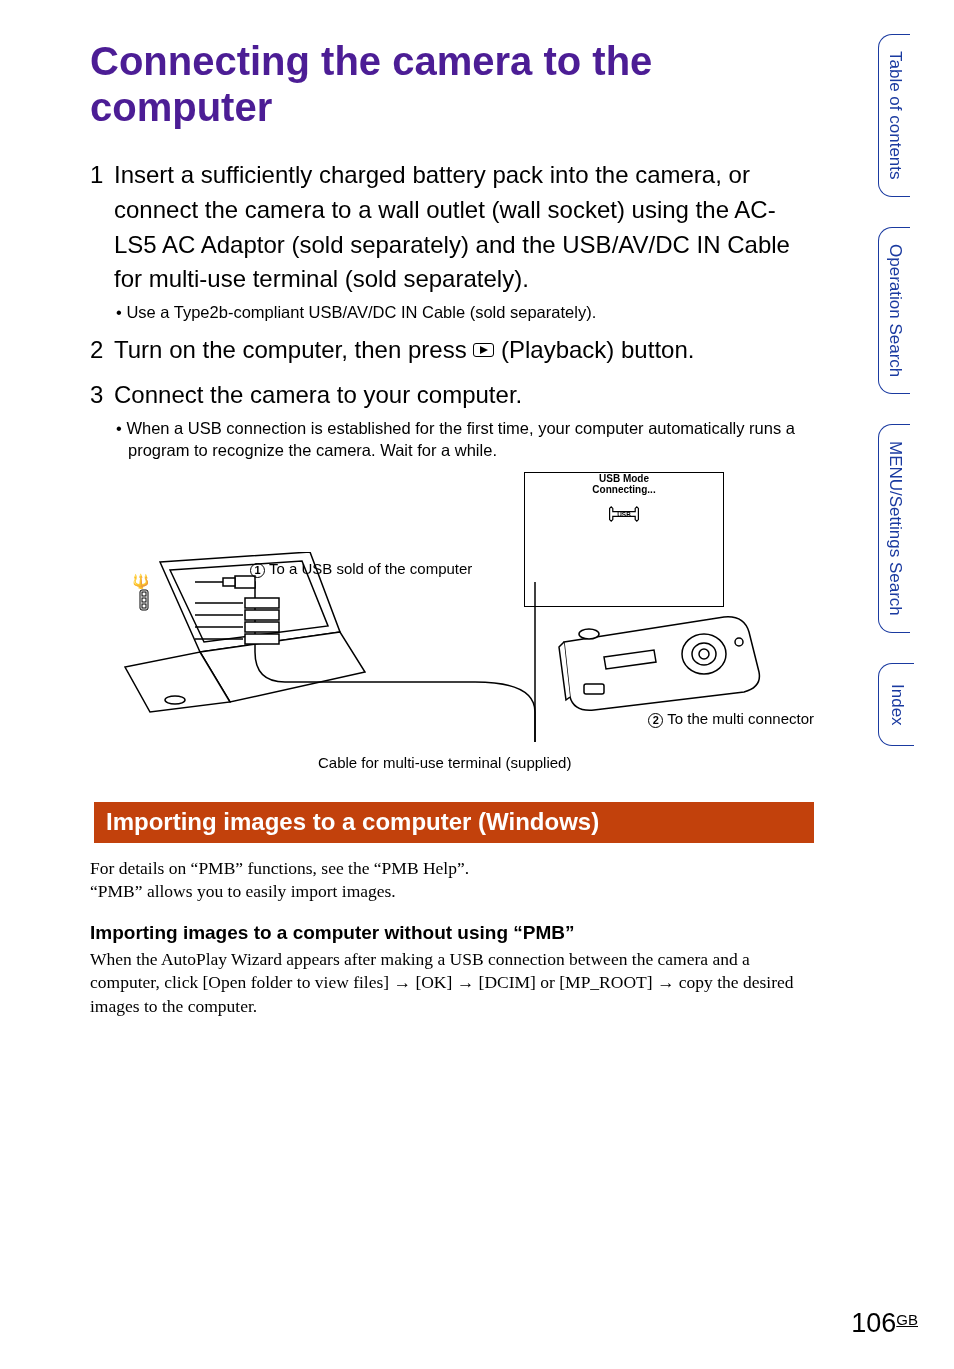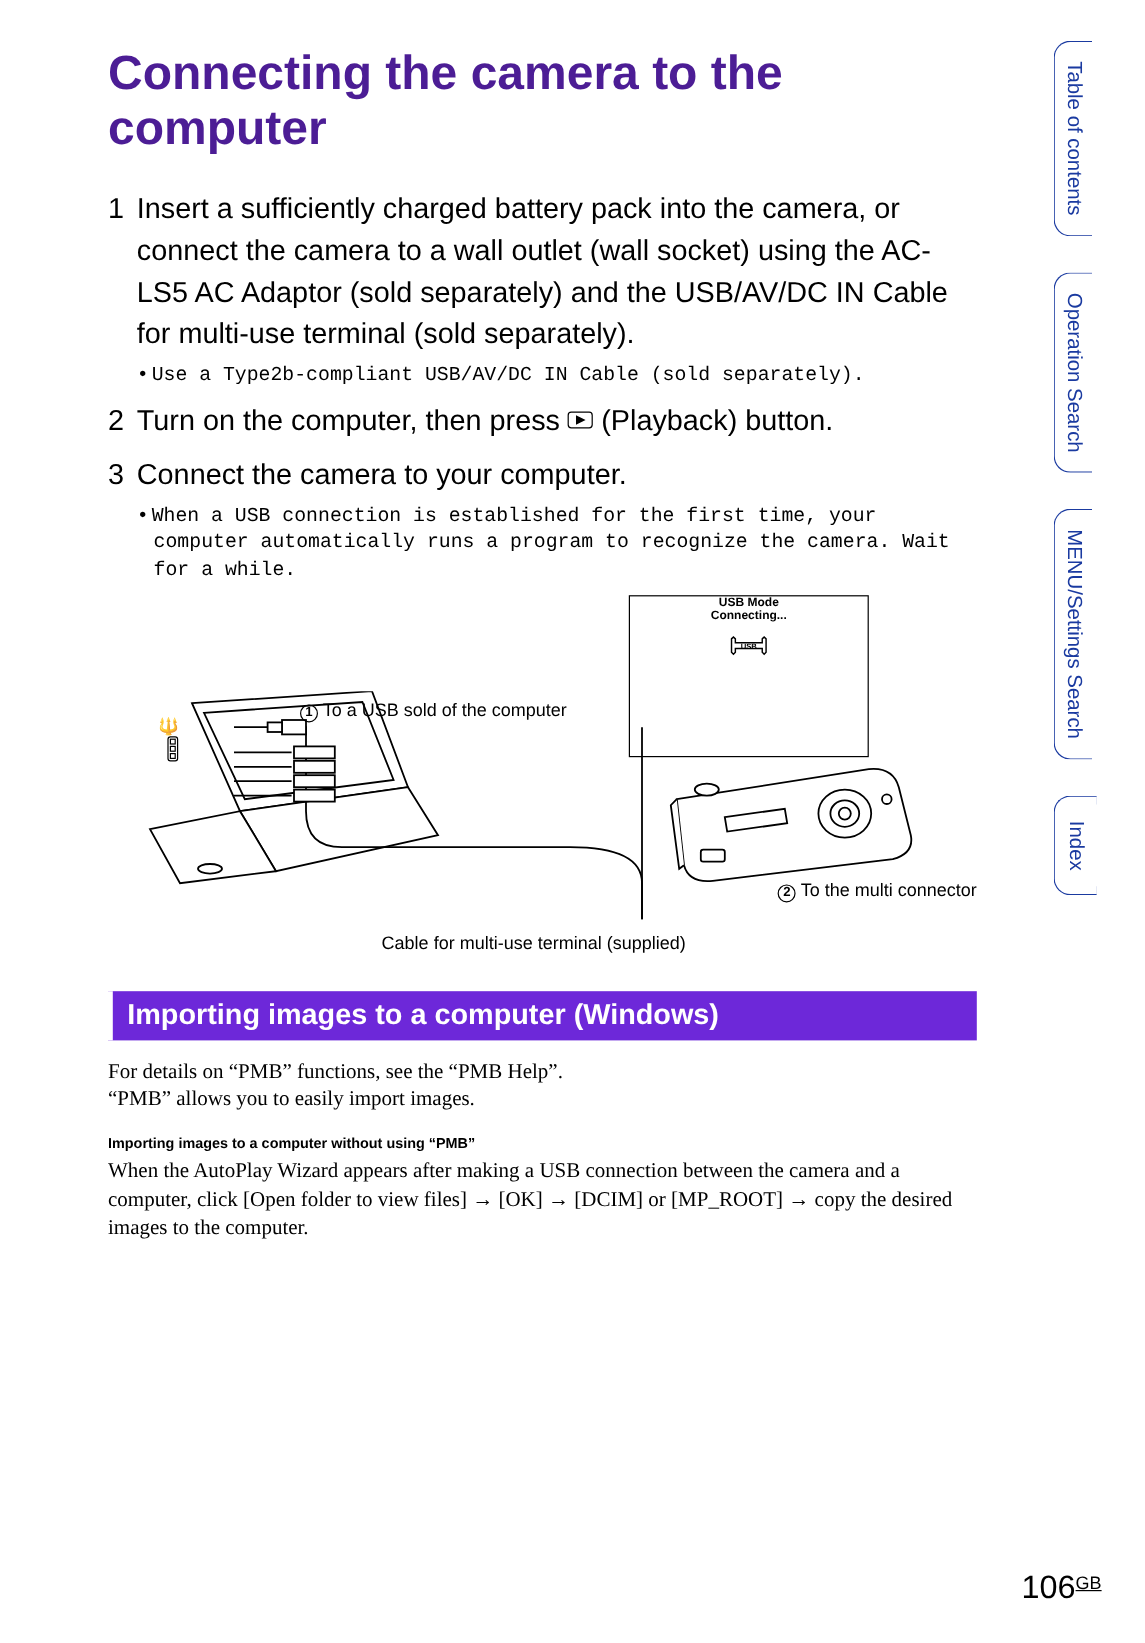--- a/index.html
+++ b/index.html
@@ -36,21 +36,21 @@
     display: inline-block;
     width: 680px;
     vertical-align: top;
   }
   .bullets {
     list-style: none;
     margin-top: 4px;
     margin-left: 26px;
   }
   .bullets li {
-    font-family: Liberation Mono, monospace;
+    font-family: Liberation Sans, sans-serif;
     font-size: 16.5px;
     line-height: 1.35;
     text-indent: -12px;
     padding-left: 12px;
   }
   .bullets li::before { content: "• "; font-family: Arial; }
   .playback-icon {
     display: inline-block;
     border: 1.5px solid #000;
     border-radius: 3px;
@@ -99,37 +99,37 @@
   .diagram .cable {
     position:absolute;
     left:45px; top:80px;
     width:560px; height:200px;
   }
   .diagram-label {
     position:absolute;
     font-size:15px;
   }
   .section-bar {
-    background:#6d28d9;
+    background:#c2410c;
     color:#fff;
     font-size:24px;
     font-weight:bold;
     padding:6px 10px 7px 12px;
     border-left:4px solid #fff;
     margin-bottom:14px;
   }
   .body-serif {
     font-family: Georgia, "Times New Roman", serif;
     font-size:17.5px;
     line-height:1.35;
   }
   .subhead-sans {
     font-family: Arial, Helvetica, sans-serif;
     font-weight:bold;
-    font-size:12px;
+    font-size:19px;
     margin-top:18px;
     margin-bottom:4px;
   }
   .arrow { font-family: Arial, sans-serif; }
   
   .tabs {
     position:absolute;
     right:0;
     top:34px;
     width:76px;

